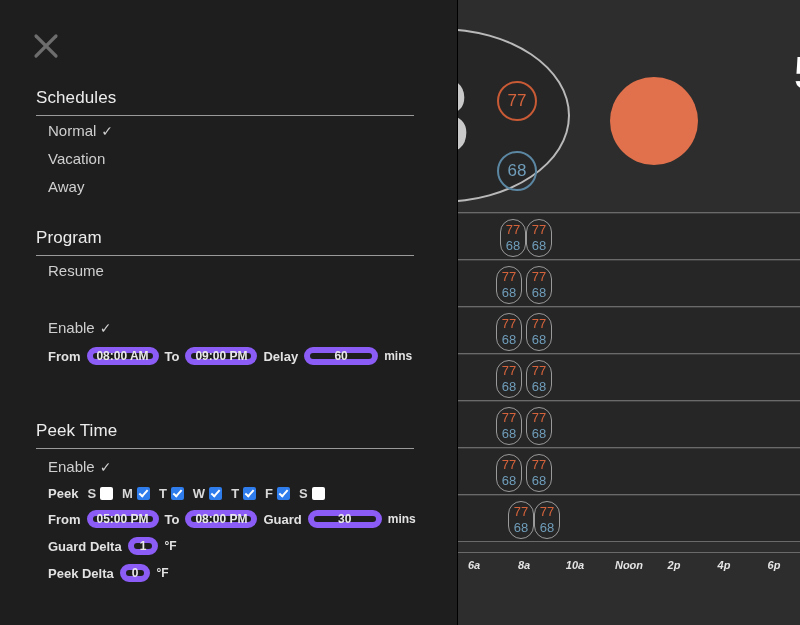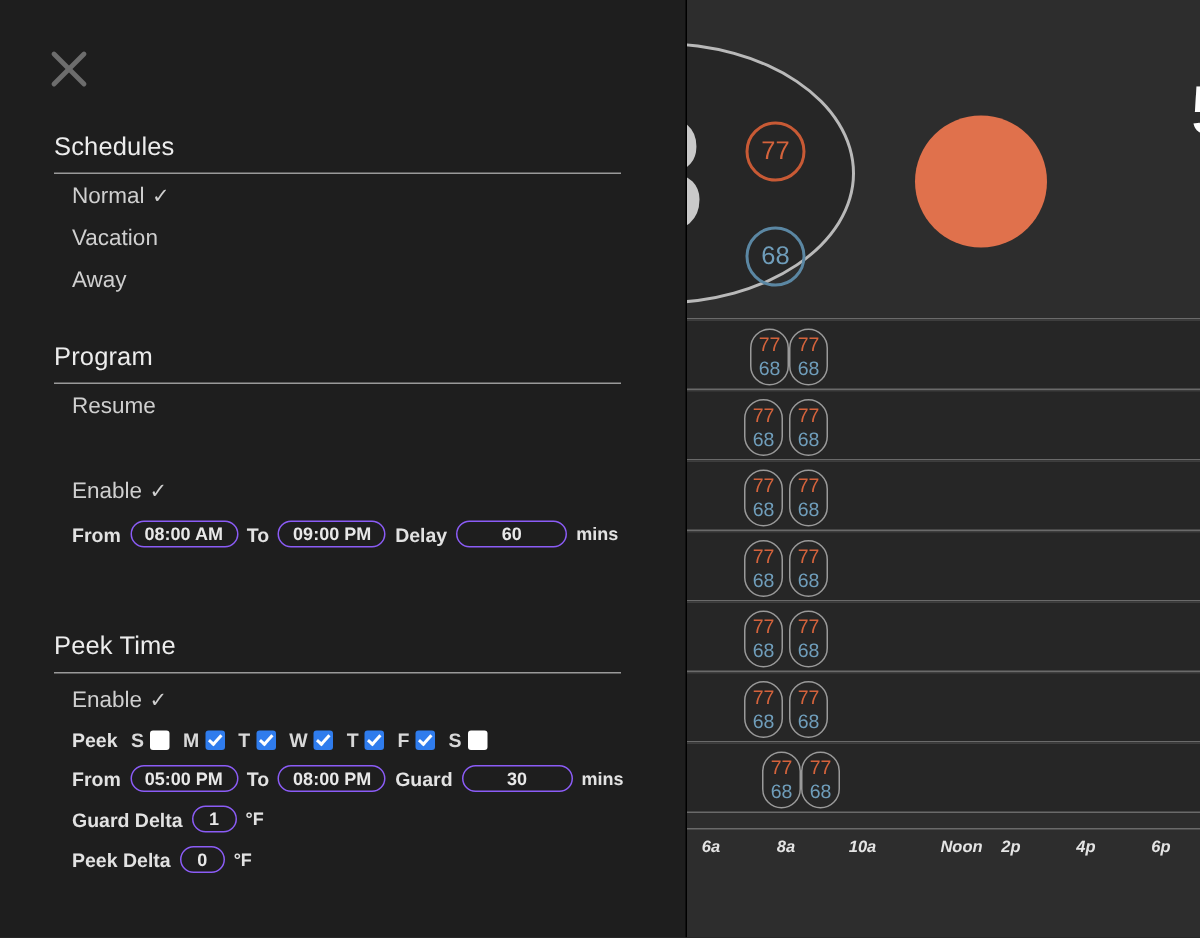--- a/index.html
+++ b/index.html
@@ -245,21 +245,21 @@
   .field-row .lbl {
     font-weight: bold;
     color: #e2e2e2;
     margin-right: 6px;
   }
   .field-pill {
     display: inline-flex;
     align-items: center;
     justify-content: center;
     height: 18px;
-    border: 1px solid #8b5cf6;
+    border: 6px solid #8b5cf6;
     border-radius: 9px;
     background: #1e1e1e;
     color: #e8e8e8;
     font-size: 12px;
     font-weight: bold;
     padding: 0 6px;
     margin-right: 6px;
     cursor: text;
   }
   .field-pill.time { min-width: 72px; }
@@ -429,21 +429,21 @@
               <span class="lo">68</span>
             </div>
           </div>
         </div>
       </div>
 
     <div class="time-axis" id="time-axis">
         <span class="tick" style="left: 474px;">6a</span>
         <span class="tick" style="left: 524px;">8a</span>
         <span class="tick" style="left: 575px;">10a</span>
-        <span class="tick" style="left: 629px; margin-left: 12px;">Noon</span>
+        <span class="tick" style="left: 629px;">Noon</span>
         <span class="tick" style="left: 674px;">2p</span>
         <span class="tick" style="left: 724px;">4p</span>
         <span class="tick" style="left: 774px;">6p</span>
       </div>
 
   </div>
 
   <div id="left-panel">
 
     <div class="close-btn">

